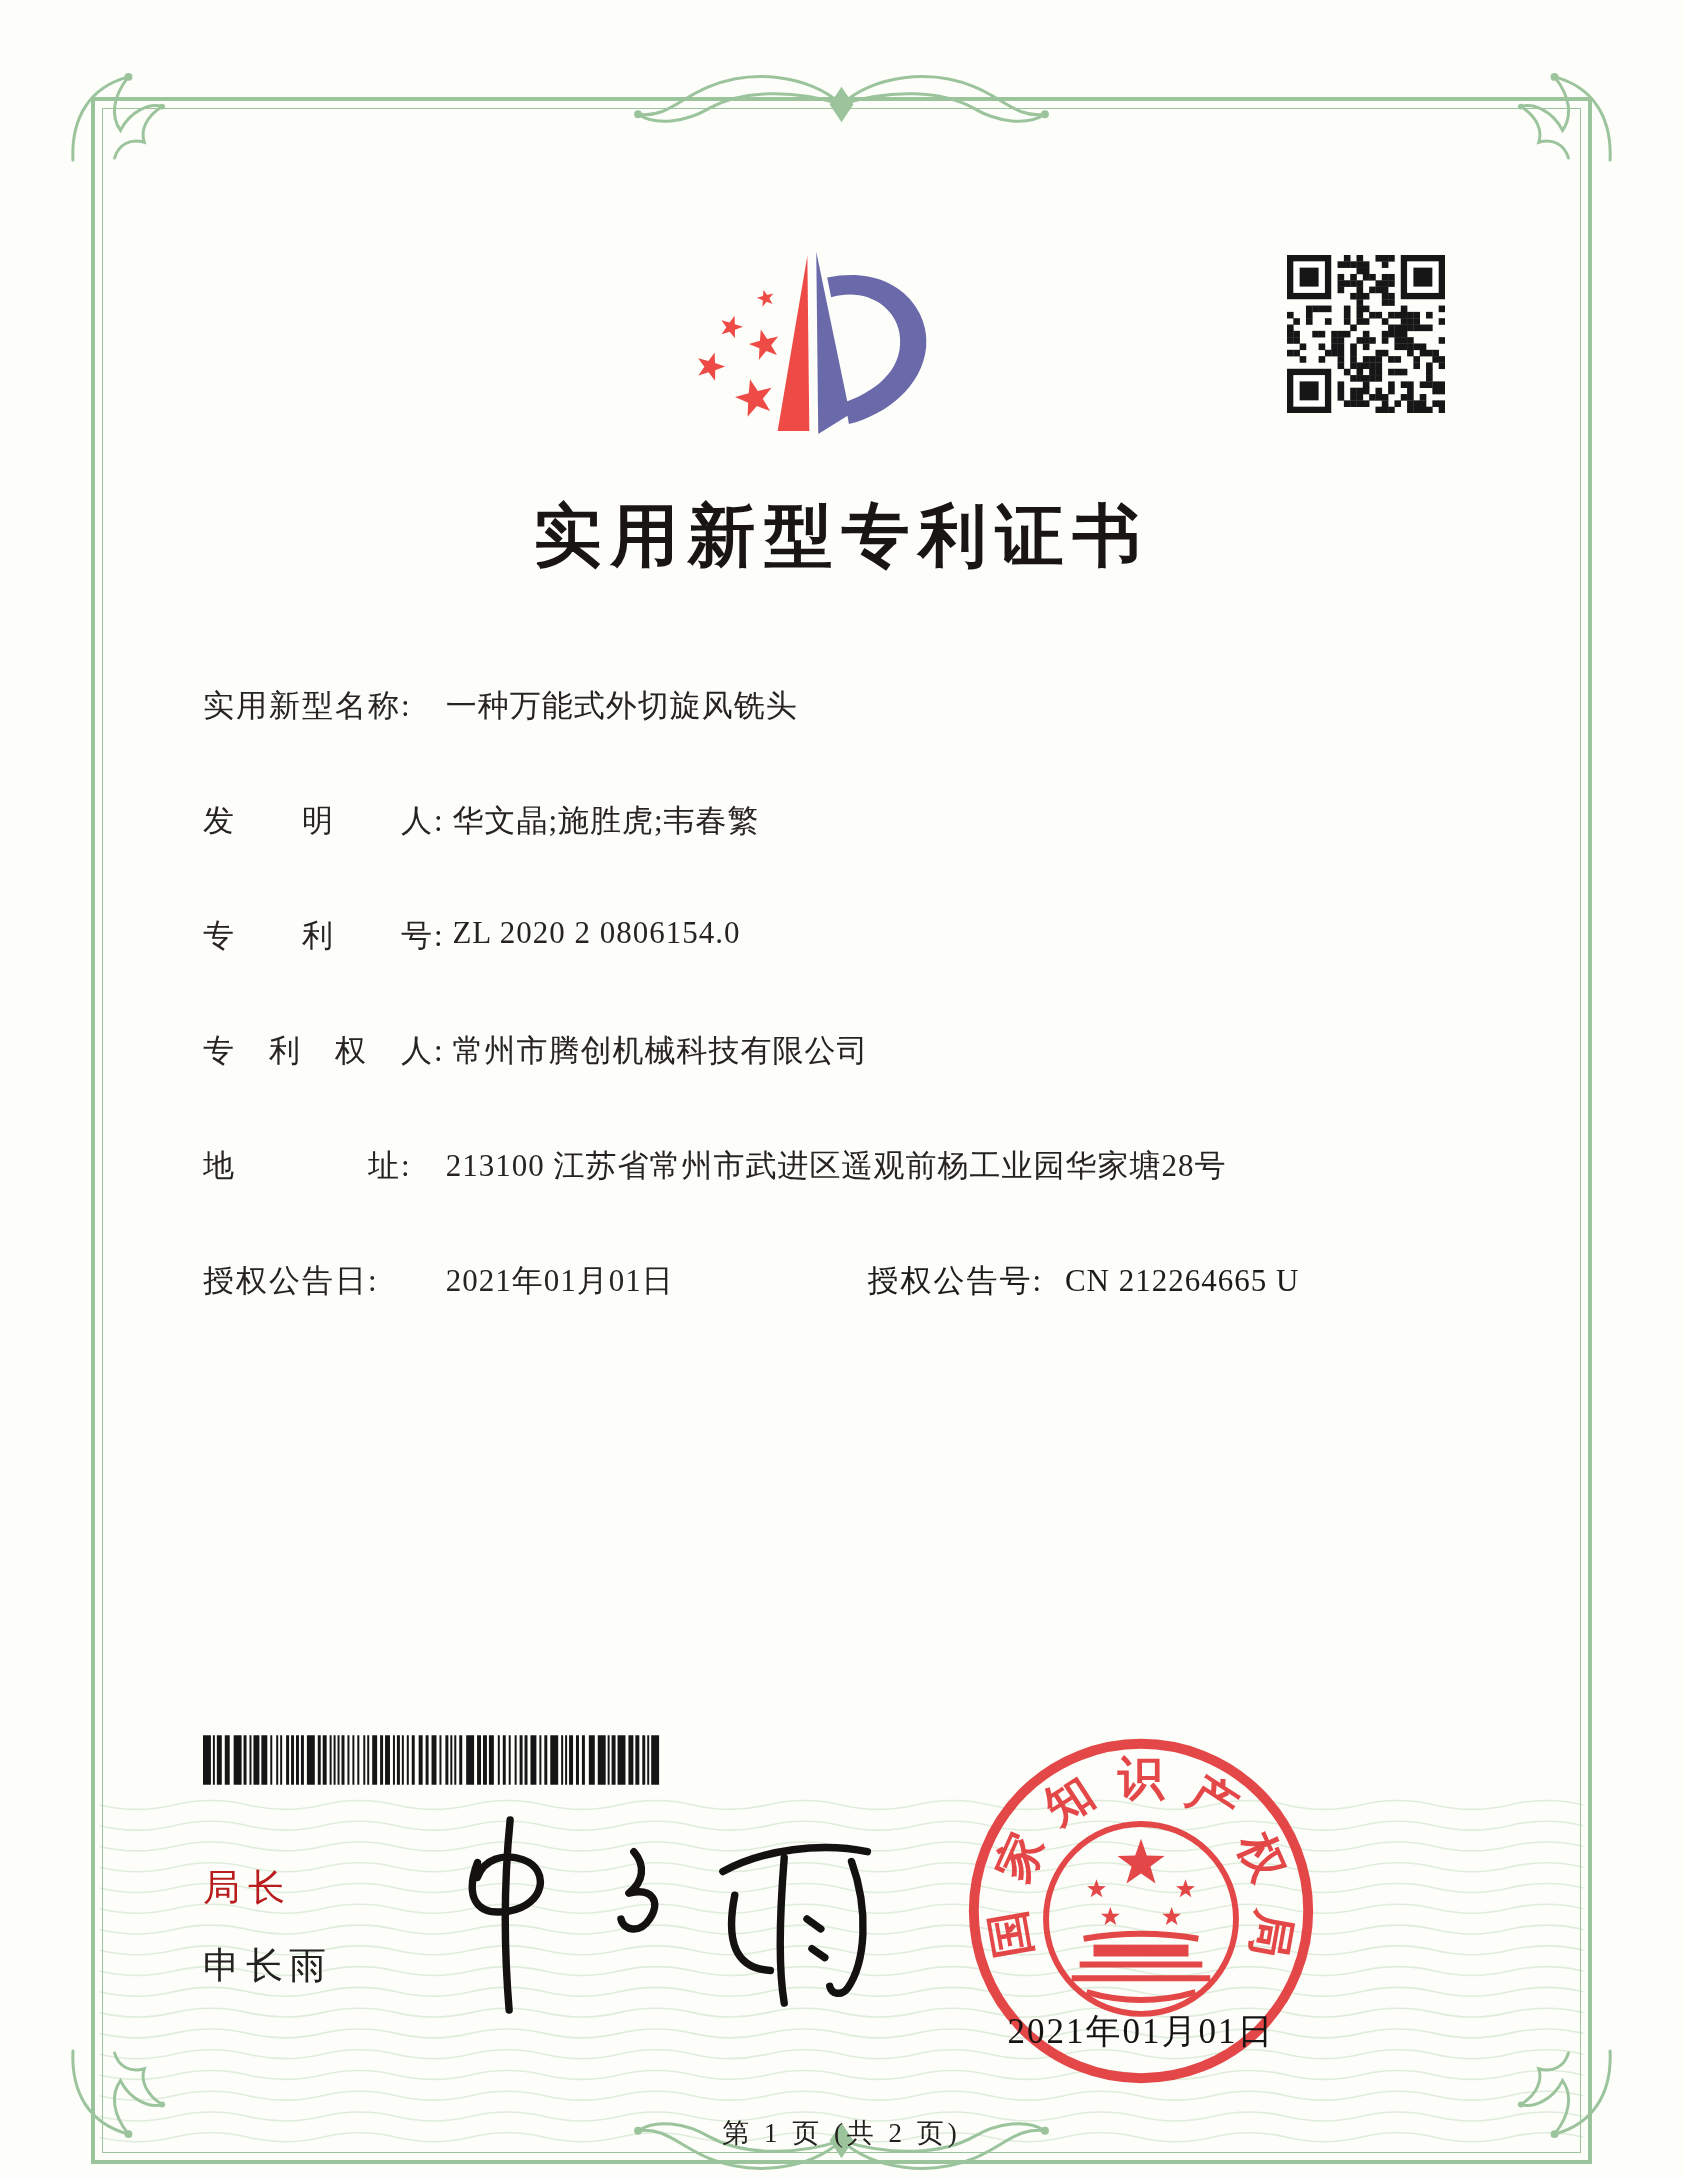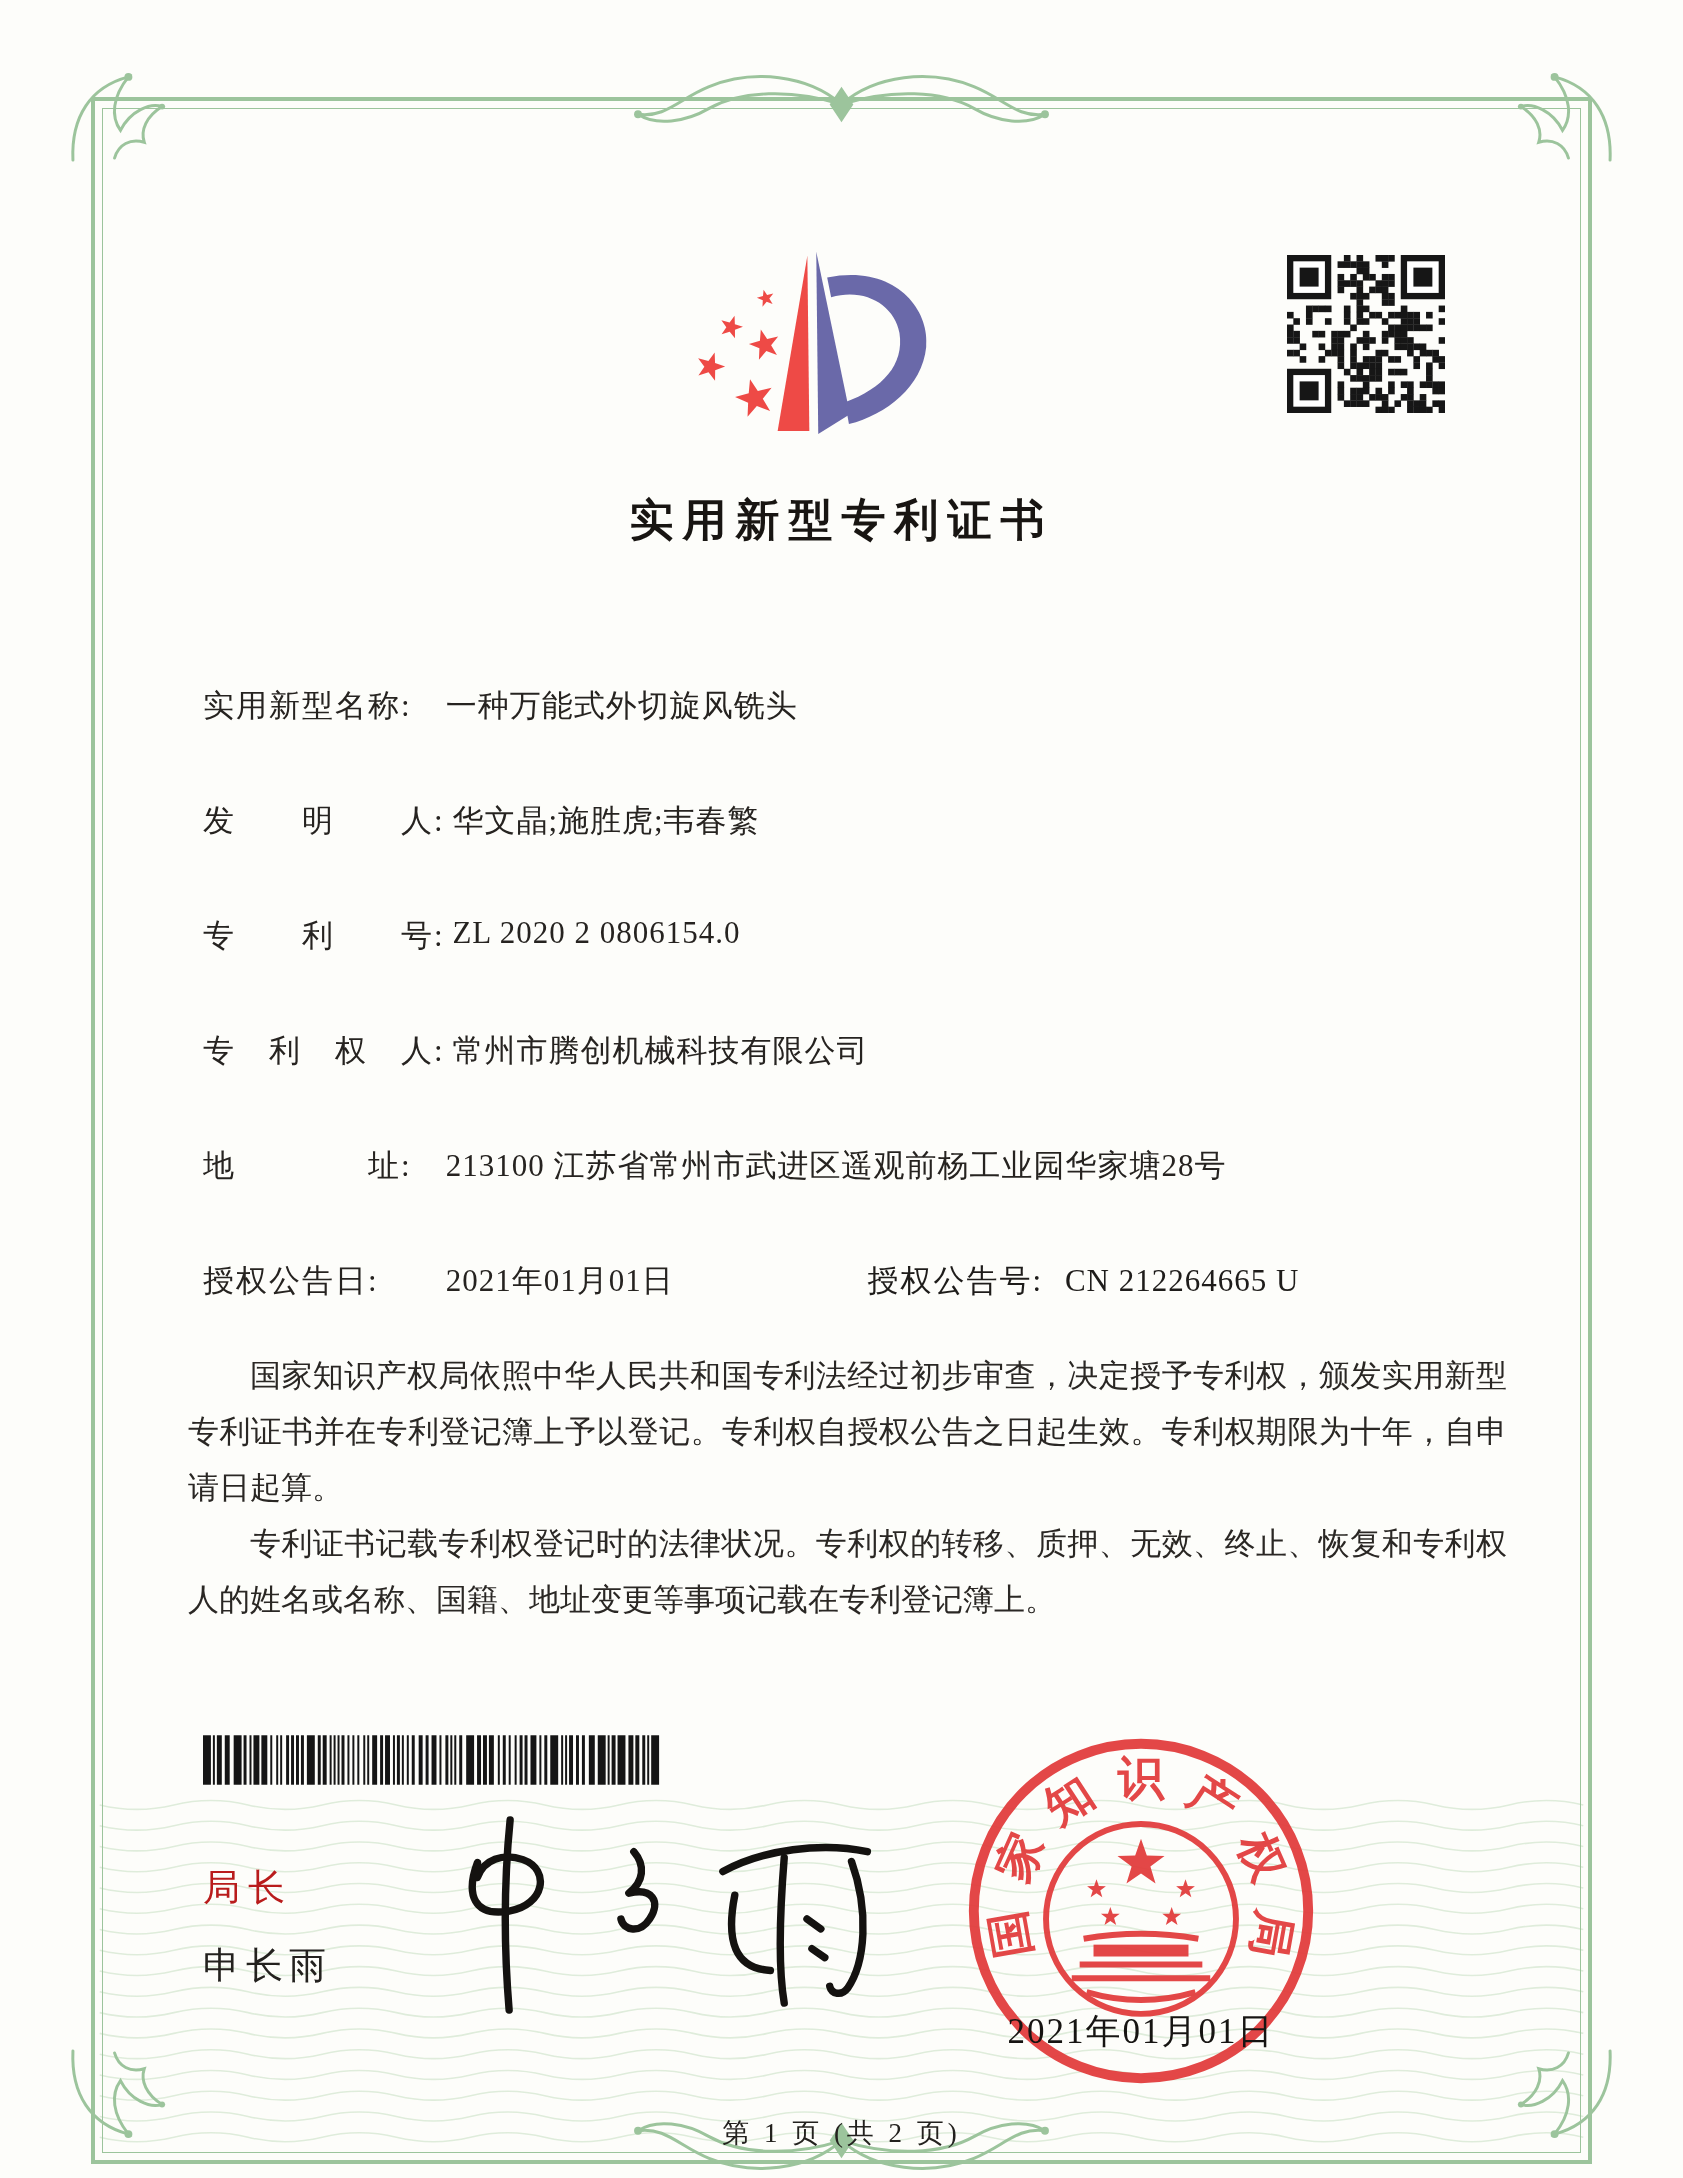--- a/index.html
+++ b/index.html
@@ -36,21 +36,21 @@
   .waves{position:absolute;left:99px;top:1797px;z-index:0;opacity:.9;}
   
   .cert-no{
     position:absolute;left:160px;top:249px;
     font-size:31px;letter-spacing:3px;color:#2a2623;
   }
   .logo{position:absolute;left:639px;top:218px;z-index:1;}
   .qr{position:absolute;left:1287px;top:255px;z-index:1;}
   .title{
     position:absolute;left:0;top:491px;width:1683px;
-    text-align:center;font-size:44px;font-weight:700;
+    text-align:center;font-size:68px;font-weight:700;
     letter-spacing:9px;color:#181512;
     font-family:"Liberation Serif","DejaVu Serif",serif;
   }
   
   .fields{position:absolute;left:203px;top:669px;width:1307px;}
   .row{height:99px;font-size:31px;white-space:nowrap;margin-top:16px;}
   .row .lbl{
     display:inline-block;min-width:235px;
     letter-spacing:2px;color:#262320;vertical-align:top;
   }
@@ -417,24 +417,20 @@
       <span class="val">213100 江苏省常州市武进区遥观前杨工业园华家塘28号</span>
     </div>
     <div class="row">
       <span class="lbl">授权公告日:</span>
       <span class="val val-fixed">2021年01月01日</span>
       <span class="lbl2">授权公告号:</span>
       <span class="val2">CN 212264665 U</span>
     </div>
   </div>
 
-  <div class="paras">
-    <p>国家知识产权局依照中华人民共和国专利法经过初步审查，决定授予专利权，颁发实用新型专利证书并在专利登记簿上予以登记。专利权自授权公告之日起生效。专利权期限为十年，自申请日起算。</p>
-    <p>专利证书记载专利权登记时的法律状况。专利权的转移、质押、无效、终止、恢复和专利权人的姓名或名称、国籍、地址变更等事项记载在专利登记簿上。</p>
-  </div>
 
   <svg class="barcode" id="barcode" width="465" height="50" viewBox="0 0 470 50">
       <rect x="0" y="0" width="8" height="50" fill="#151515"></rect>
       <rect x="10" y="0" width="2" height="50" fill="#151515"></rect>
       <rect x="14" y="0" width="5" height="50" fill="#151515"></rect>
       <rect x="22" y="0" width="5" height="50" fill="#151515"></rect>
       <rect x="31" y="0" width="8" height="50" fill="#151515"></rect>
       <rect x="41" y="0" width="3" height="50" fill="#151515"></rect>
       <rect x="47" y="0" width="2" height="50" fill="#151515"></rect>
       <rect x="51" y="0" width="6" height="50" fill="#151515"></rect>

